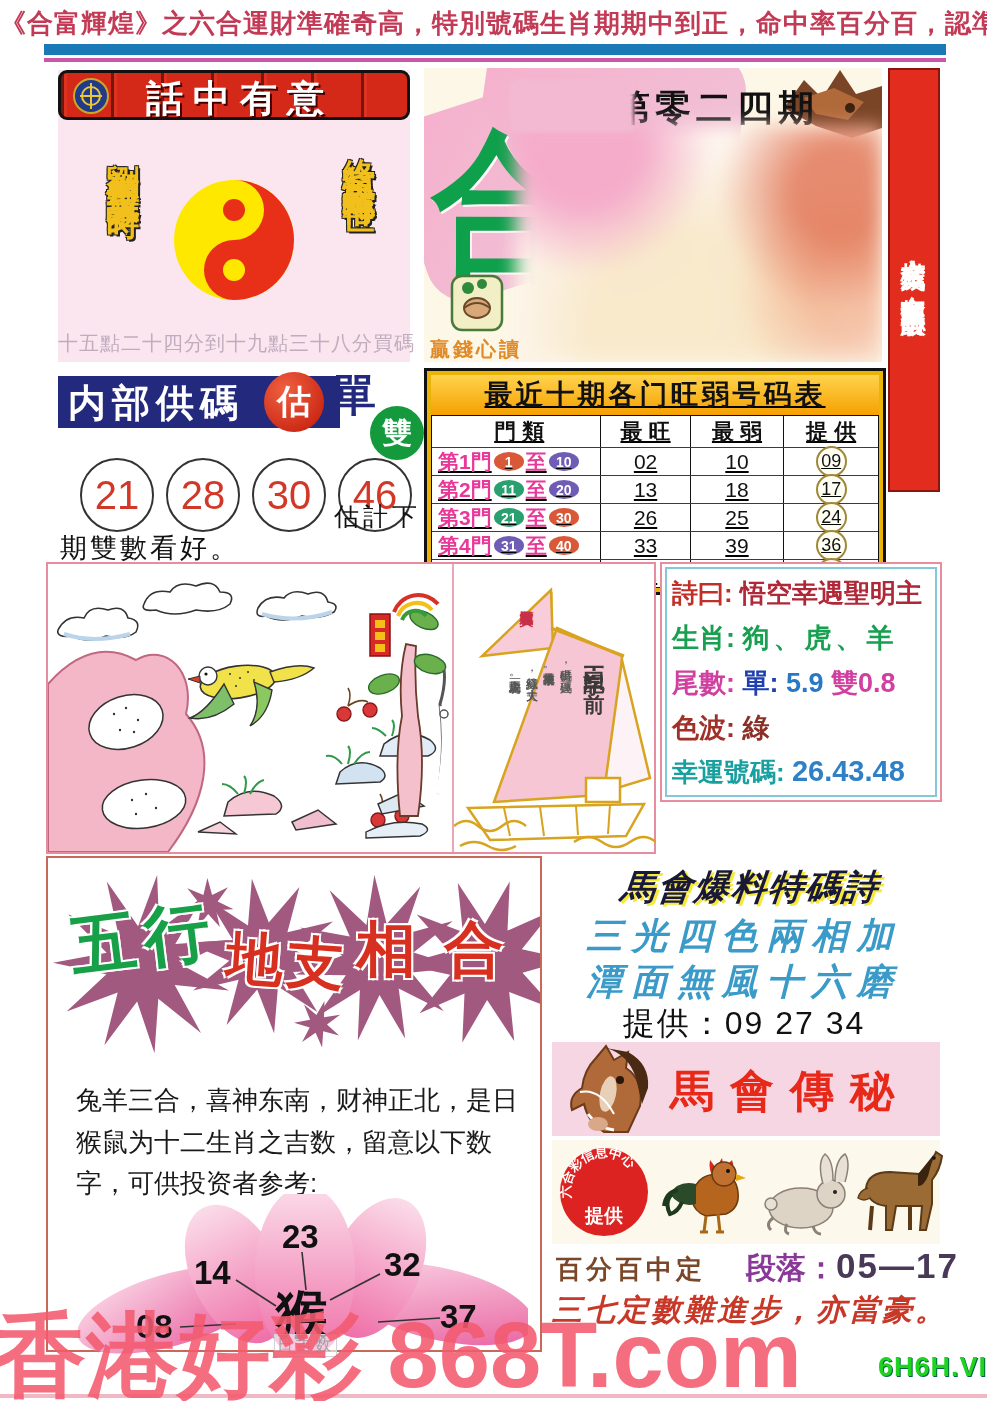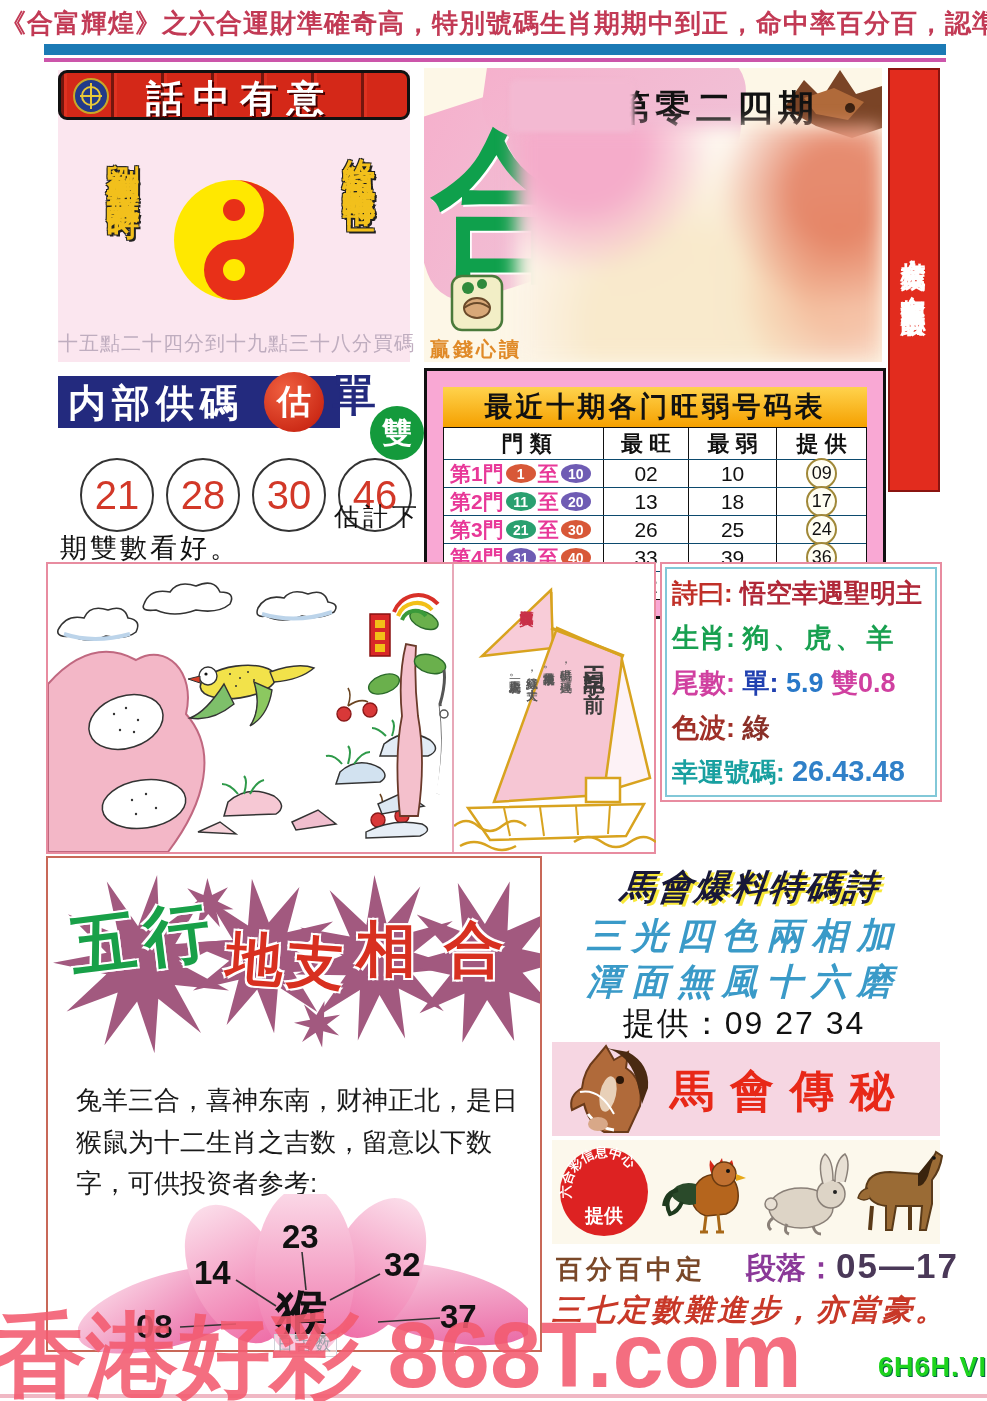--- a/index.html
+++ b/index.html
@@ -46,22 +46,22 @@
         radial-gradient(circle at 90% 70%,rgba(240,160,120,.6) 0 40px,rgba(240,160,120,0) 110px),
         radial-gradient(circle at 45% 85%,rgba(248,232,200,.9) 0 90px,rgba(248,232,200,0) 180px),
         #fdf6ee;}
   .issue-caption{left:6px;top:268px;font-size:20px;font-weight:bold;color:#e08a28;letter-spacing:3px;}
   
   .side-strip{left:888px;top:68px;width:52px;height:424px;background:#e22c1e;border:2px solid #8a1410;
       box-sizing:border-box;display:flex;align-items:center;justify-content:center;}
   .side-strip-text{writing-mode:vertical-rl;text-orientation:upright;color:#fff;font-size:25px;
       font-weight:bold;letter-spacing:2px;}
   
-  .gate-table{left:424px;top:368px;width:462px;background:#f9a8d4;border:3px solid #111;
-      box-sizing:border-box;padding:16px;}
+  .gate-table{left:424px;top:368px;width:462px;background:#eab308;border:3px solid #111;
+      box-sizing:border-box;padding:4px;text-decoration:underline;}
   .gt-title{height:40px;background:linear-gradient(#ffd34d,#f5a000);display:flex;align-items:center;
       justify-content:center;font-size:28px;font-weight:bold;color:#111;letter-spacing:3px;}
   .gt-grid{background:#fff;border:1px solid #111;}
   .gt-row{display:flex;border-top:1px solid #0c4a6e;}
   .gt-row.first{border-top:none;}
   .gt-c{display:flex;align-items:center;justify-content:center;box-sizing:border-box;height:27px;}
   .gt-c1{width:38%;justify-content:flex-start;padding-left:6px;border-right:1px solid #111;}
   .gt-c2{width:20%;border-right:1px solid #111;}
   .gt-c3{width:21%;border-right:1px solid #111;}
   .gt-c4{width:21%;}

